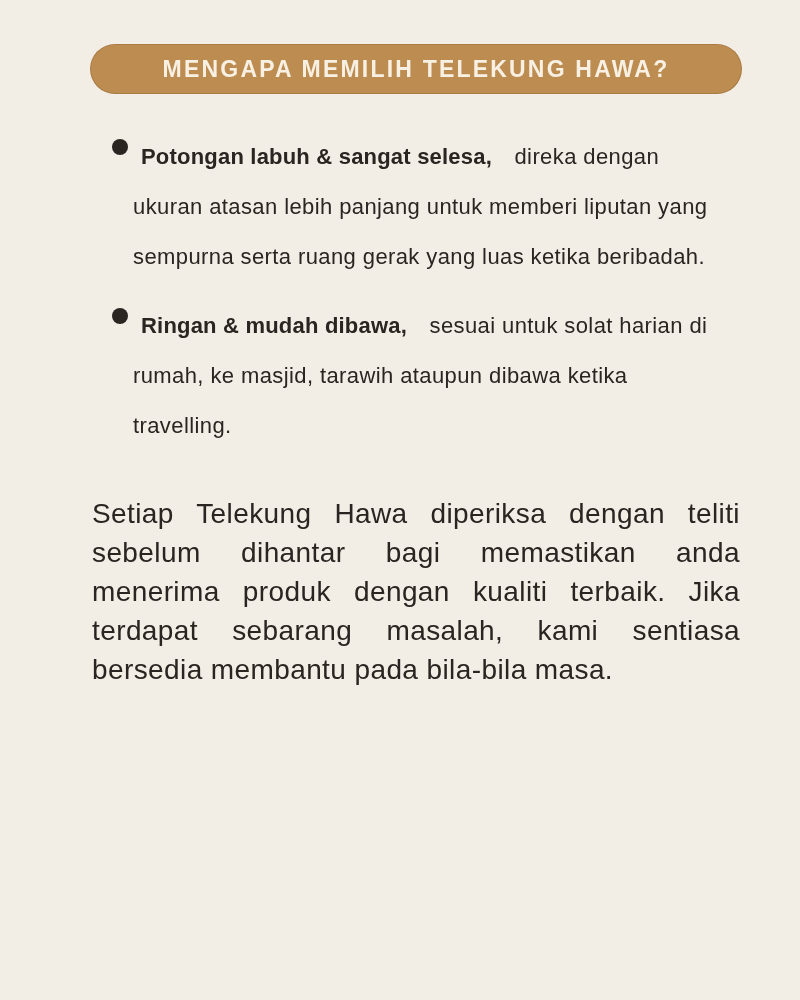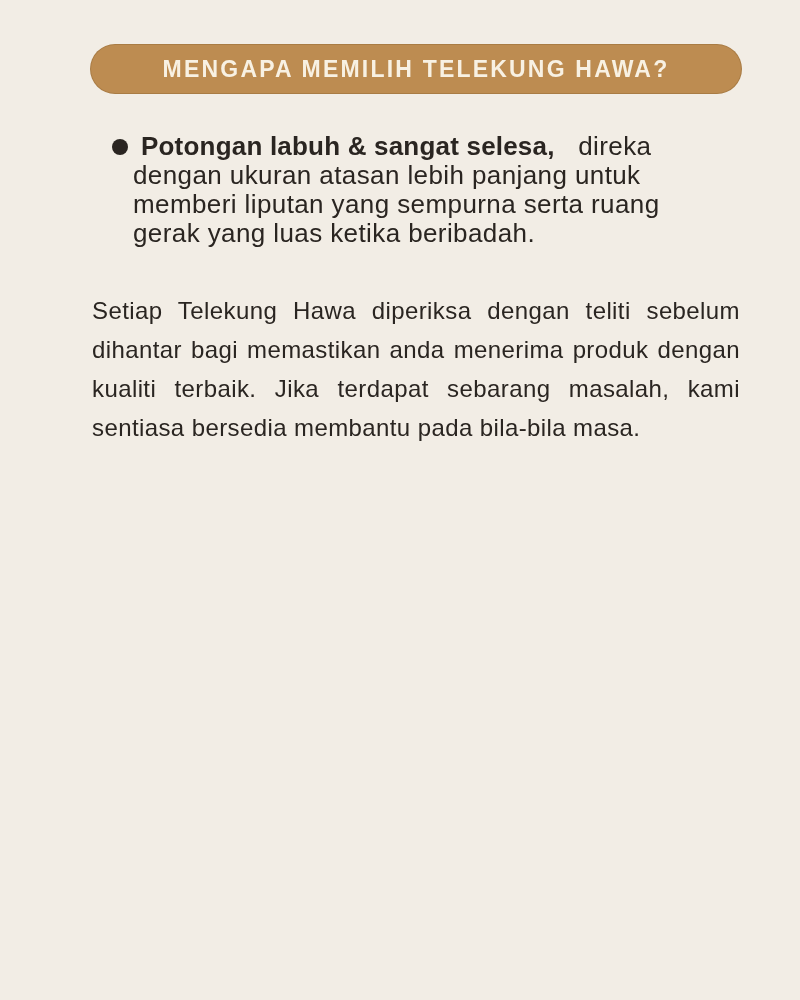--- a/index.html
+++ b/index.html
@@ -42,41 +42,41 @@
     color: var(--banner-text);
     white-space: nowrap;
   }
   .benefits {
     list-style: none;
     margin: 22px 60px 0 60px;
   }
   .benefits li {
     position: relative;
     padding-left: 41px;
-    font-size: 26px;
-    line-height: 29px;
+    font-size: 22px;
+    line-height: 50px;
     letter-spacing: 0.4px;
     margin-bottom: 3px;
   }
   .benefits .dot {
     position: absolute;
     left: 20px;
     top: 15px;
     width: 8px;
     height: 8px;
     border-radius: 50%;
     background: var(--ink);
   }
   .benefits .lead {
     font-weight: 700;
     letter-spacing: 0.2px;
   }
   .closing {
     margin: 16px 60px 10px 60px;
-    font-size: 24px;
+    font-size: 28px;
     line-height: 39px;
     letter-spacing: 0.4px;
     text-align: justify;
   }
 </style>
 </head>
 <body>
 
 <div class="page">
 
@@ -84,18 +84,21 @@
     <span class="banner-label">MENGAPA MEMILIH TELEKUNG HAWA?</span>
   </div>
 
   <ul class="benefits">
     <li>
       <span class="dot"></span><span class="lead">Potongan labuh &amp; sangat selesa,</span> <span class="rest">direka dengan ukuran atasan lebih panjang untuk memberi liputan yang sempurna serta ruang gerak yang luas ketika beribadah.</span>
     </li>
 
 
 
+    <li>
+      <span class="dot"></span><span class="lead">Ringan &amp; mudah dibawa,</span> <span class="rest">sesuai untuk solat harian di rumah, ke masjid, tarawih ataupun dibawa ketika travelling.</span>
+    </li>
 
   </ul>
 
   <p class="closing">Setiap Telekung Hawa diperiksa dengan teliti sebelum dihantar bagi memastikan anda menerima produk dengan kualiti terbaik. Jika terdapat sebarang masalah, kami sentiasa bersedia membantu pada bila-bila masa.</p>
 
 </div>
 
 </body></html>

